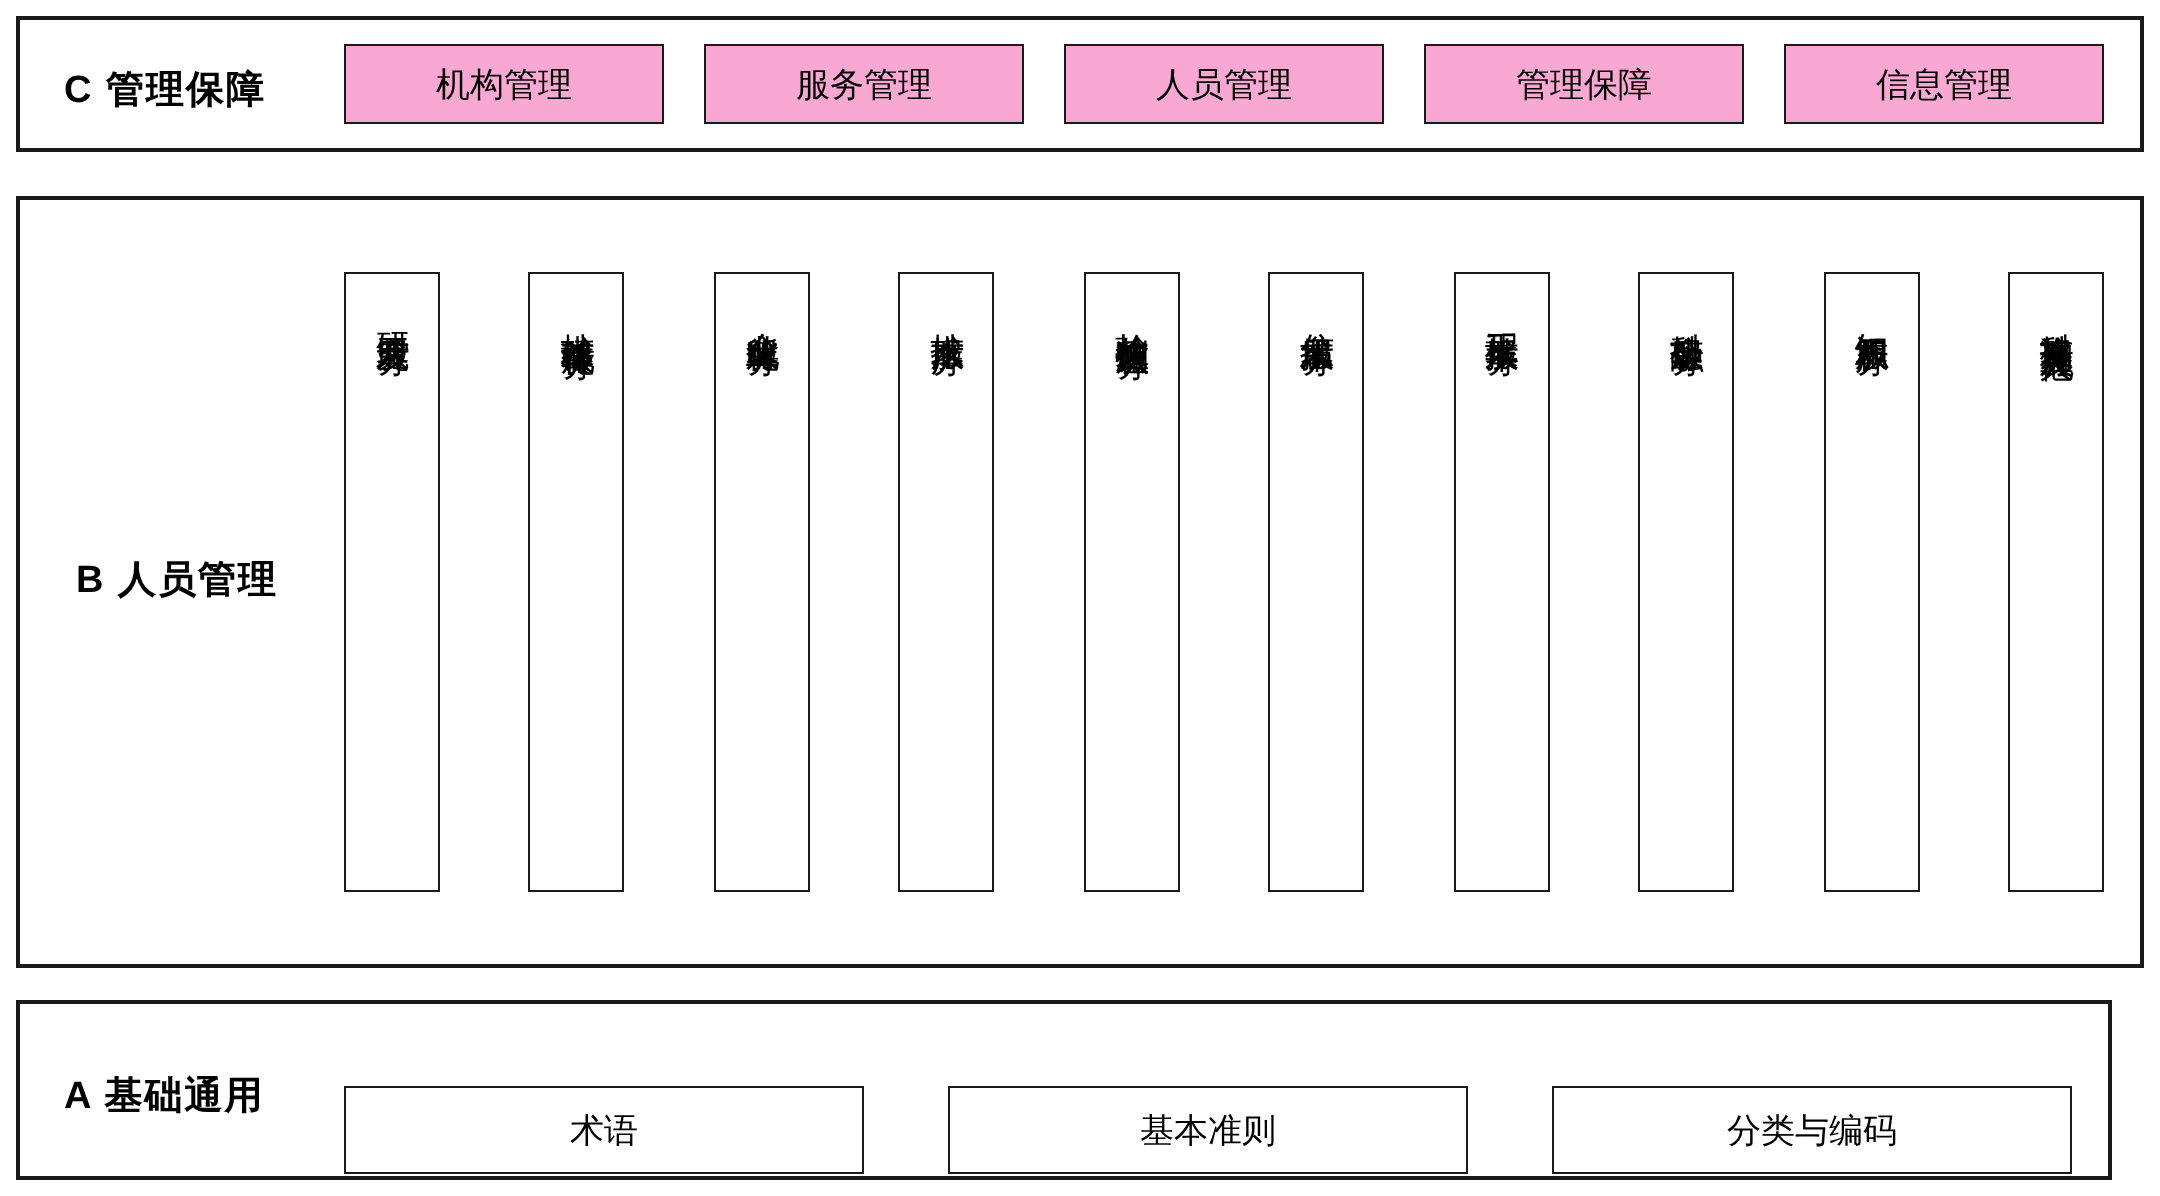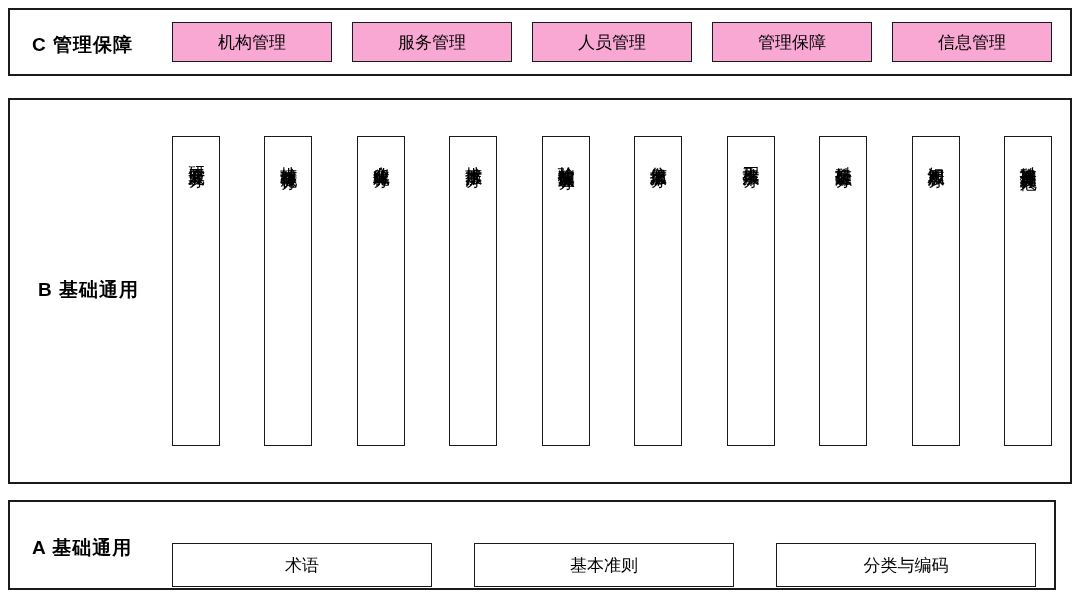--- a/index.html
+++ b/index.html
@@ -167,21 +167,21 @@
     <div class="c-items">
       <div class="c-box">机构管理</div>
       <div class="c-box">服务管理</div>
       <div class="c-box">人员管理</div>
       <div class="c-box">管理保障</div>
       <div class="c-box">信息管理</div>
     </div>
   </div>
 
   <div class="section" id="section-b">
-    <div class="section-label">B 基础通用</div>
+    <div class="section-label">B 人员管理</div>
     <div class="b-items">
       <div class="b-box">
           <span class="b-text">研究开发服务</span>
         </div>
       <div class="b-box">
           <span class="b-text">技术转移转化服务</span>
         </div>
       <div class="b-box">
           <span class="b-text">企业孵化服务</span>
         </div>

